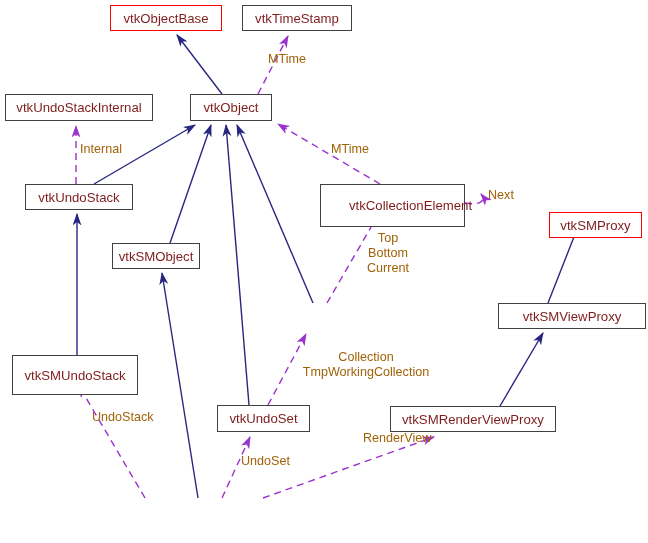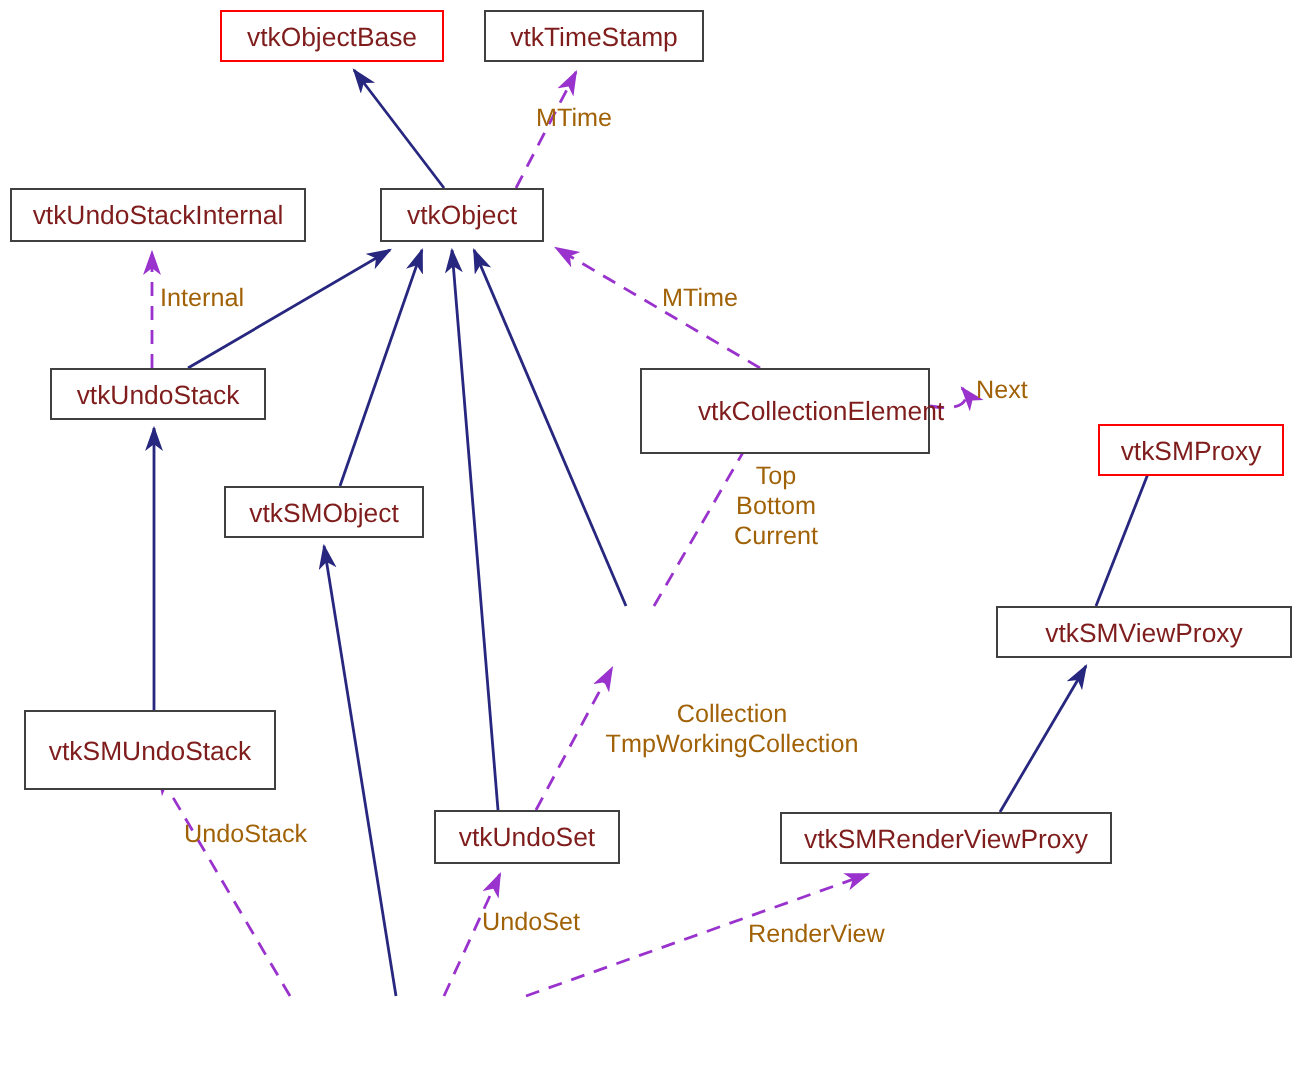--- a/index.html
+++ b/index.html
@@ -133,21 +133,21 @@
   </div>
 
   <div class="node" style="left:320px; top:184px; width:145px; height:43px;padding-left:36px;">
     <span>vtkCollectionElement</span>
   </div>
 
   <div class="node redborder" style="left:549px; top:184px; width:93px; height:26px;margin-top:28px;">
     <span>vtkSMProxy</span>
   </div>
 
-  <div class="node" style="left:112px; top:243px; width:100px; height:26px;">
+  <div class="node" style="left:112px; top:243px; width:88px; height:26px;">
     <span>vtkSMObject</span>
   </div>
 
 
   <div class="node" style="left:498px; top:303px; width:148px; height:26px;">
     <span>vtkSMViewProxy</span>
   </div>
 
   <div class="node" style="left:12px; top:355px; width:126px; height:40px;">
     <span>vtkSMUndoStack</span>
@@ -174,15 +174,15 @@
 Bottom
 Current</div>
 
   <div class="edge-label" style="left:298px; top:350px; width:136px;">Collection
 TmpWorkingCollection</div>
 
   <div class="edge-label left" style="left:92px; top:410px;">UndoStack</div>
 
   <div class="edge-label left" style="left:241px; top:454px;">UndoSet</div>
 
-  <div class="edge-label left" style="left:363px; top:460px;margin-left:11px;">RenderView</div>
+  <div class="edge-label left" style="left:363px; top:431px;">RenderView</div>
 
 </div>
 
 </body></html>

